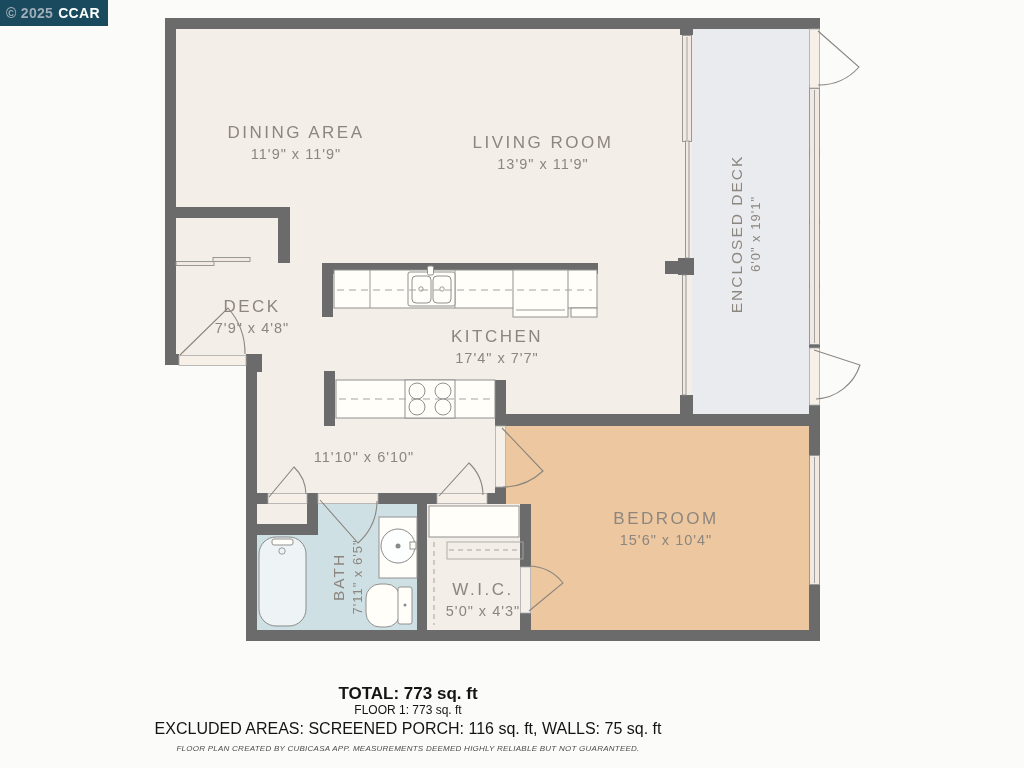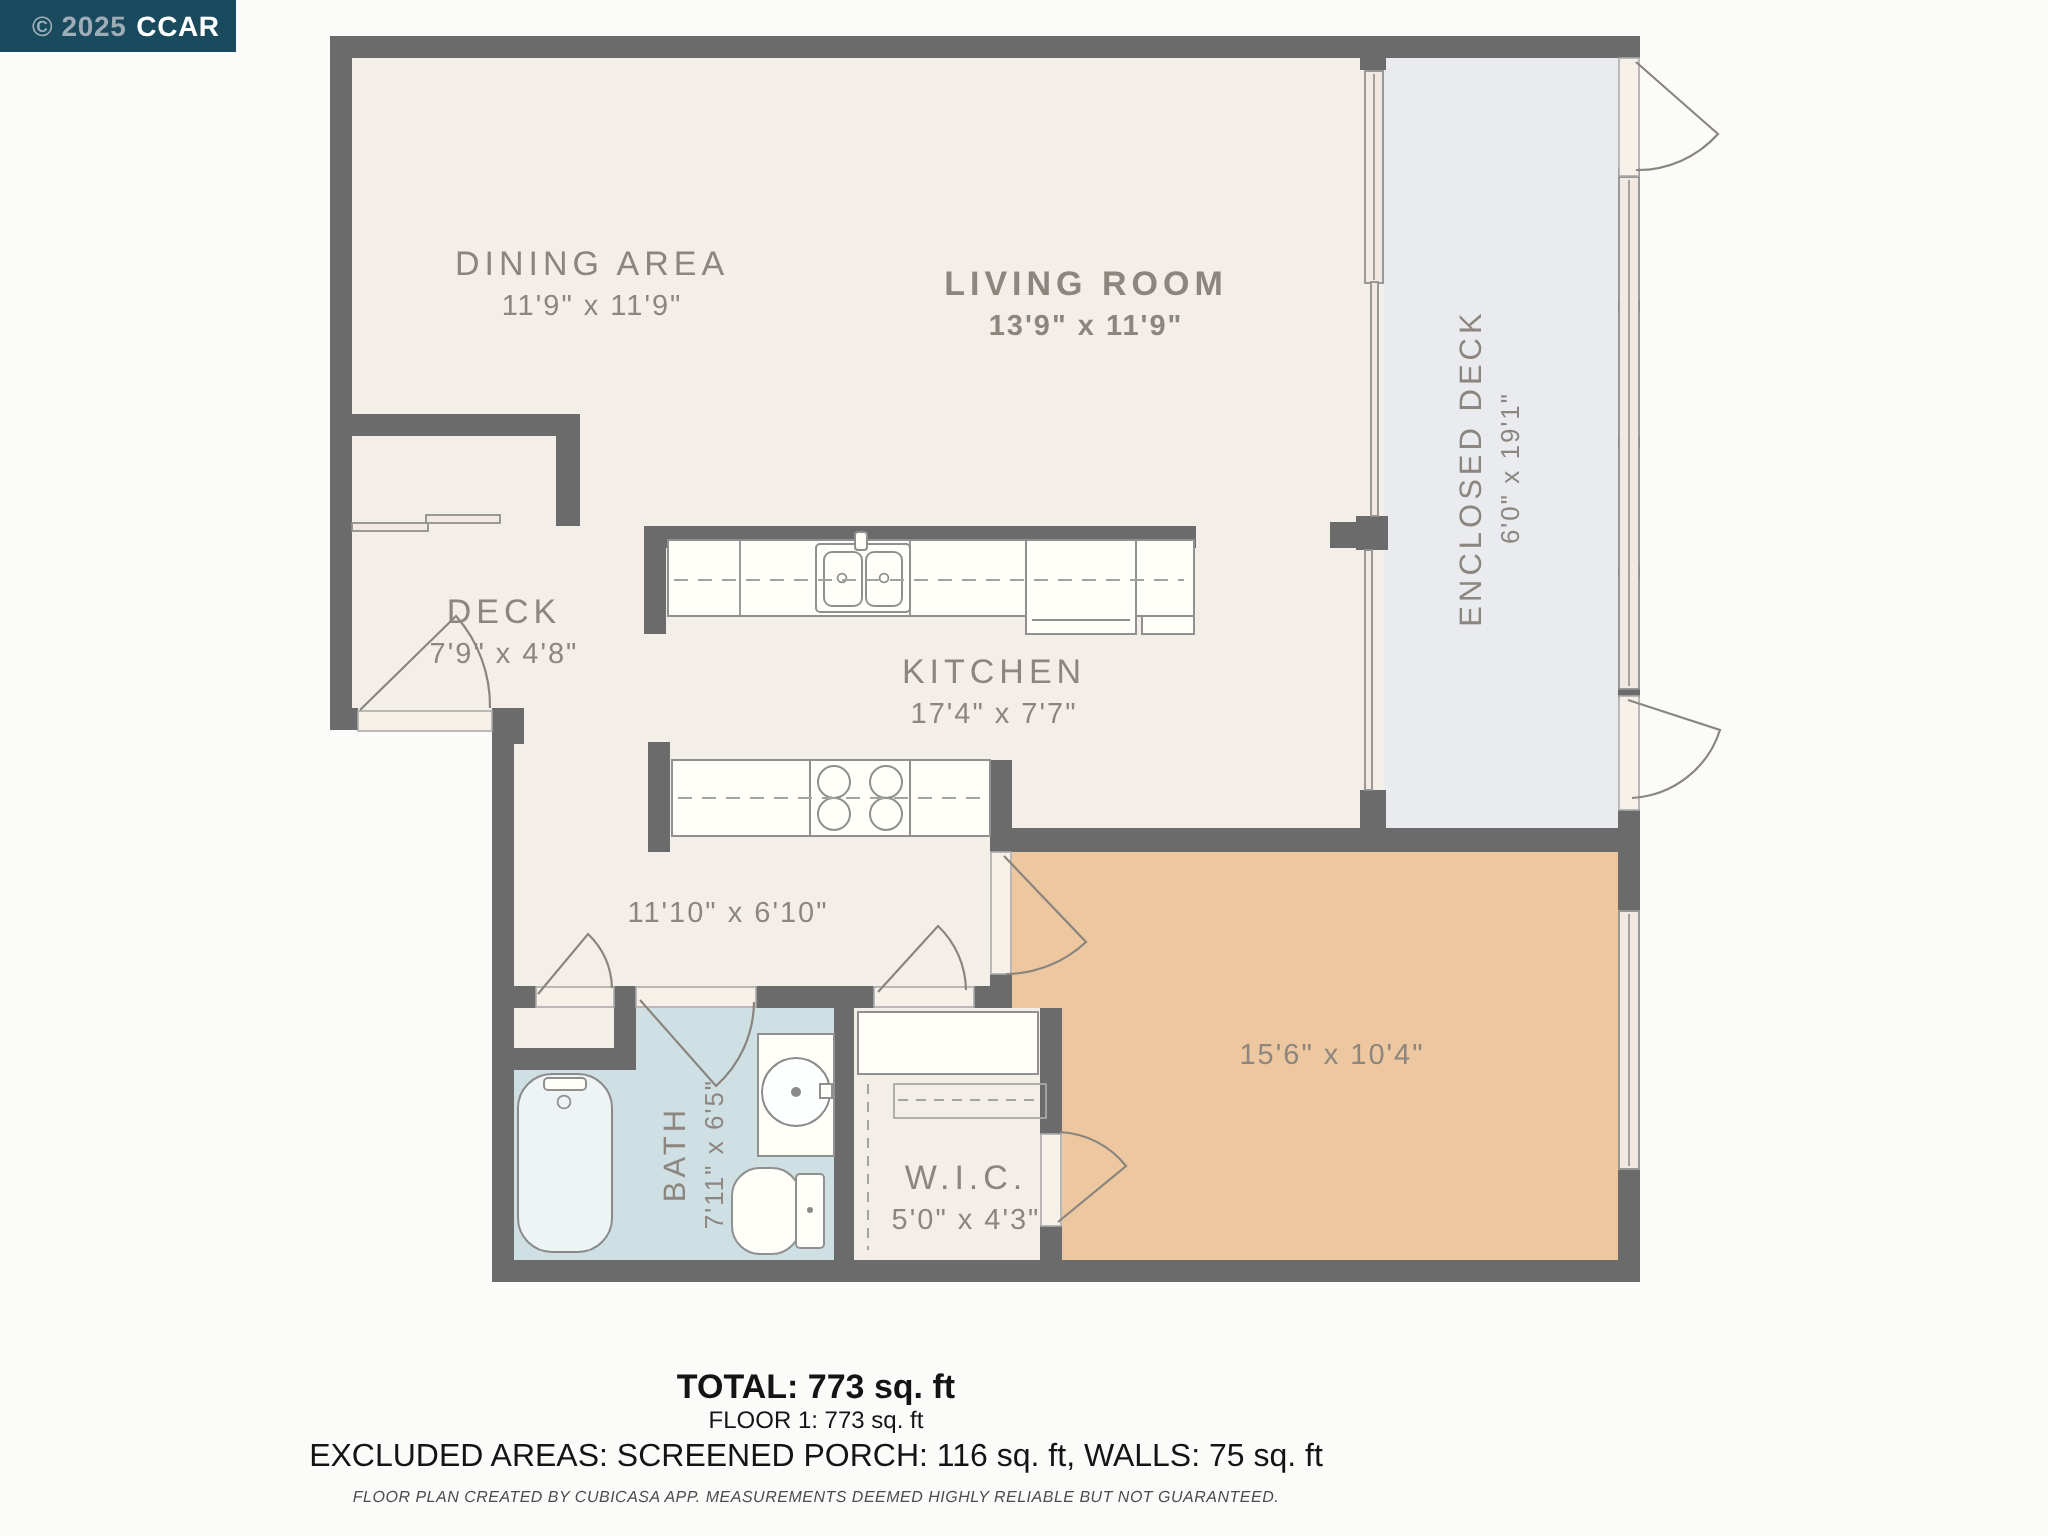--- a/index.html
+++ b/index.html
@@ -18,21 +18,21 @@
   .thr{fill:#f6f0e9;stroke:#ababab;stroke-width:0.8;}
   .door{stroke:#8a857e;stroke-width:1.1;fill:none;}
   .fix{fill:#fffef8;stroke:#909090;stroke-width:1;}
   .fixline{stroke:#909090;stroke-width:0.9;fill:none;}
   .dash{stroke:#a3a3a3;stroke-width:1;fill:none;stroke-dasharray:7 5;}
   .dash2{stroke:#a3a3a3;stroke-width:1;fill:none;stroke-dasharray:5 4;}
 
   .watermark{position:absolute;left:0;top:0;height:26px;padding:0 8px 0 6px;
     background:var(--watermark-bg,#1a4a5e);display:flex;align-items:center;gap:5px;
     font-weight:bold;font-size:14px;letter-spacing:0.3px;}
-  .watermark .wm-year{color:#9fadb8;margin-left:10px;}
+  .watermark .wm-year{color:#9fadb8;}
   .watermark .wm-brand{color:#ffffff;}
 
   .room-label{position:absolute;width:240px;text-align:center;
     transform:translate(-50%,-50%);color:#8c867f;}
   .room-label.rot{transform:translate(-50%,-50%) rotate(-90deg);}
   .rname{font-size:17px;letter-spacing:2.5px;line-height:23px;white-space:nowrap;}
   .rdims{font-size:14.5px;letter-spacing:1px;line-height:20px;white-space:nowrap;}
   .room-label.sm .rname{font-size:15.5px;letter-spacing:2px;line-height:21px;}
   .room-label.sm .rdims{font-size:13px;line-height:18px;}
 
@@ -173,21 +173,21 @@
 
   <div class="watermark">
     <span class="wm-year">© 2025</span>
     <span class="wm-brand">CCAR</span>
   </div>
 
   <div class="room-label" style="left:296px;top:142px;">
     <div class="rname">DINING AREA</div>
     <div class="rdims">11'9" x 11'9"</div>
   </div>
-  <div class="room-label" style="left:543px;top:152px;font-weight:bold;">
+  <div class="room-label" style="left:543px;top:152px;">
     <div class="rname">LIVING ROOM</div>
     <div class="rdims">13'9" x 11'9"</div>
   </div>
   <div class="room-label rot sm" style="left:745px;top:234px;">
     <div class="rname">ENCLOSED DECK</div>
     <div class="rdims">6'0" x 19'1"</div>
   </div>
   <div class="room-label" style="left:252px;top:316px;">
     <div class="rname">DECK</div>
     <div class="rdims">7'9" x 4'8"</div>
@@ -201,20 +201,21 @@
   </div>
   <div class="room-label rot sm" style="left:347px;top:577px;">
     <div class="rname">BATH</div>
     <div class="rdims">7'11" x 6'5"</div>
   </div>
   <div class="room-label" style="left:483px;top:599px;">
     <div class="rname">W.I.C.</div>
     <div class="rdims">5'0" x 4'3"</div>
   </div>
   <div class="room-label" style="left:666px;top:528px;">
+    <div class="rname">BEDROOM</div>
     <div class="rdims">15'6" x 10'4"</div>
   </div>
 
   <div class="summary t-total">TOTAL: 773 sq. ft</div>
   <div class="summary t-floor1">FLOOR 1: 773 sq. ft</div>
   <div class="summary t-excluded">EXCLUDED AREAS: SCREENED PORCH: 116 sq. ft, WALLS: 75 sq. ft</div>
   <div class="summary t-disclaimer">FLOOR PLAN CREATED BY CUBICASA APP. MEASUREMENTS DEEMED HIGHLY RELIABLE BUT NOT GUARANTEED.</div>
 
 </div>
 

